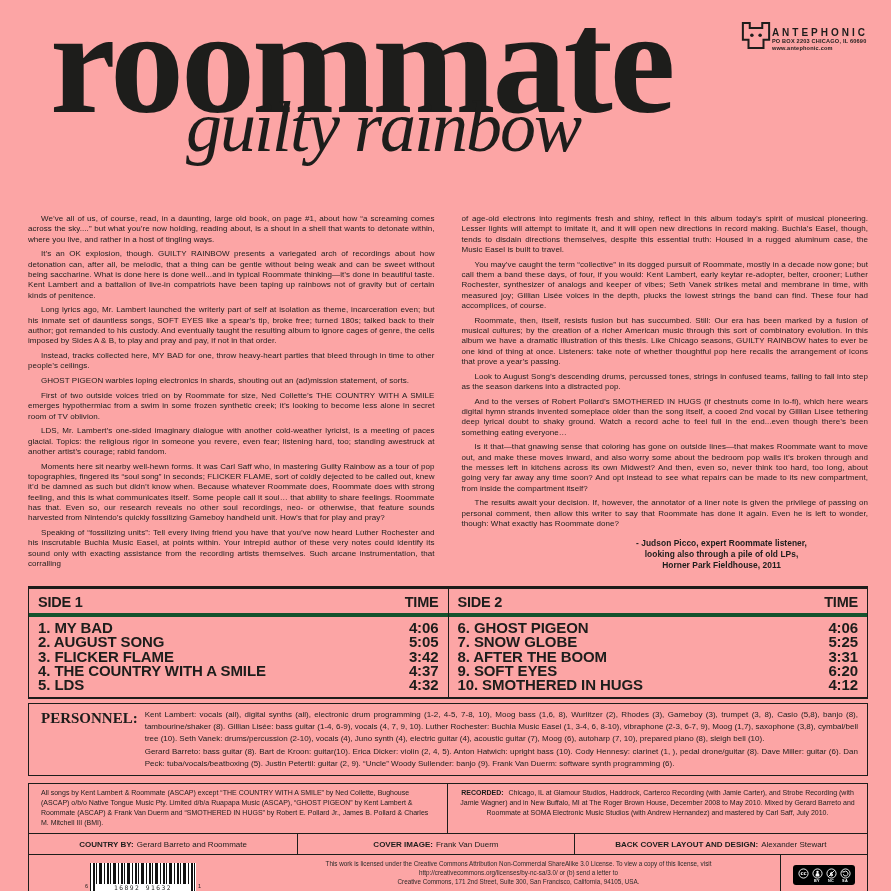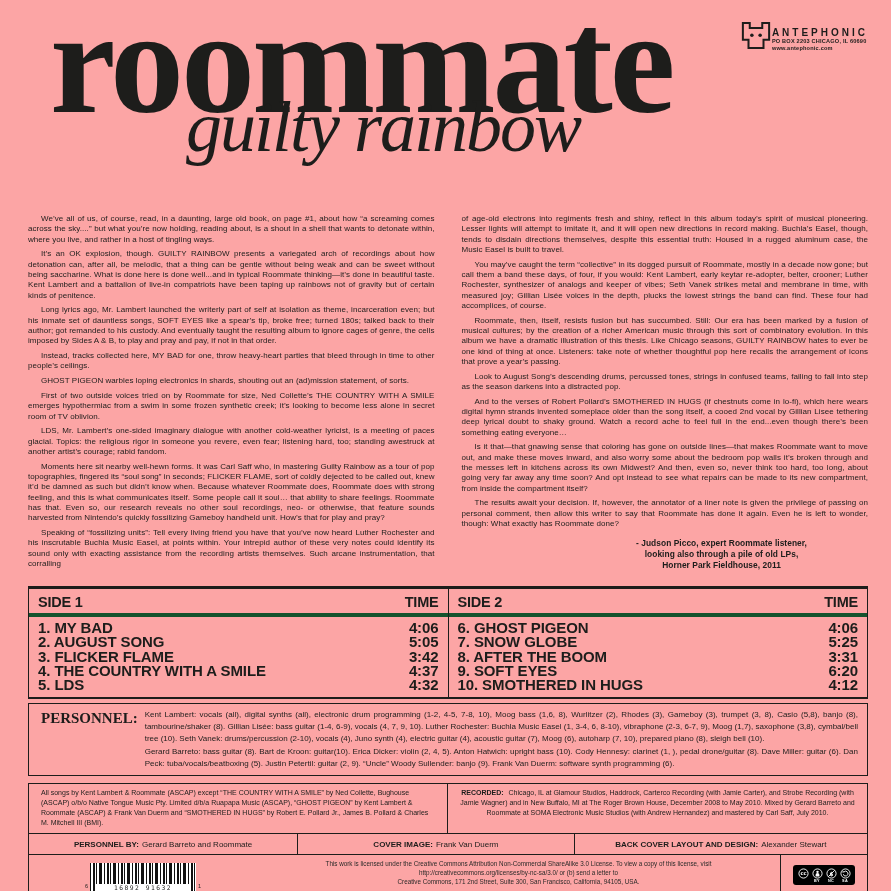--- a/index.html
+++ b/index.html
@@ -188,21 +188,21 @@
 
   <div class="credits-top">
     <div class="cell pub-cell">All songs by Kent Lambert &amp; Roommate (ASCAP) except “THE COUNTRY WITH A SMILE” by Ned Collette, Bughouse (ASCAP) o/b/o Native Tongue Music Pty. Limited d/b/a Ruapapa Music (ASCAP), “GHOST PIGEON” by Kent Lambert &amp; Roommate (ASCAP) &amp; Frank Van Duerm and “SMOTHERED IN HUGS” by Robert E. Pollard Jr., James B. Pollard &amp; Charles M. Mitchell III (BMI).</div>
     <div class="cell rec-cell">
       <b class="credit-label">RECORDED:</b>
       <span class="credit-value">Chicago, IL at Glamour Studios, Haddrock, Carterco Recording (with Jamie Carter), and Strobe Recording (with Jamie Wagner) and in New Buffalo, MI at The Roger Brown House, December 2008 to May 2010. Mixed by Gerard Barreto and Roommate at SOMA Electronic Music Studios (with Andrew Hernandez) and mastered by Carl Saff, July 2010.</span>
     </div>
   </div>
   <div class="credits-bottom">
     <div class="cell c1">
-      <b class="credit-label">PERSONNEL BY:</b>
+      <b class="credit-label">COUNTRY BY:</b>
       <span class="credit-value">Gerard Barreto and Roommate</span>
     </div>
     <div class="cell c2">
       <b class="credit-label">COVER IMAGE:</b>
       <span class="credit-value">Frank Van Duerm</span>
     </div>
     <div class="cell c3">
       <b class="credit-label">BACK COVER LAYOUT AND DESIGN:</b>
       <span class="credit-value">Alexander Stewart</span>
     </div>

